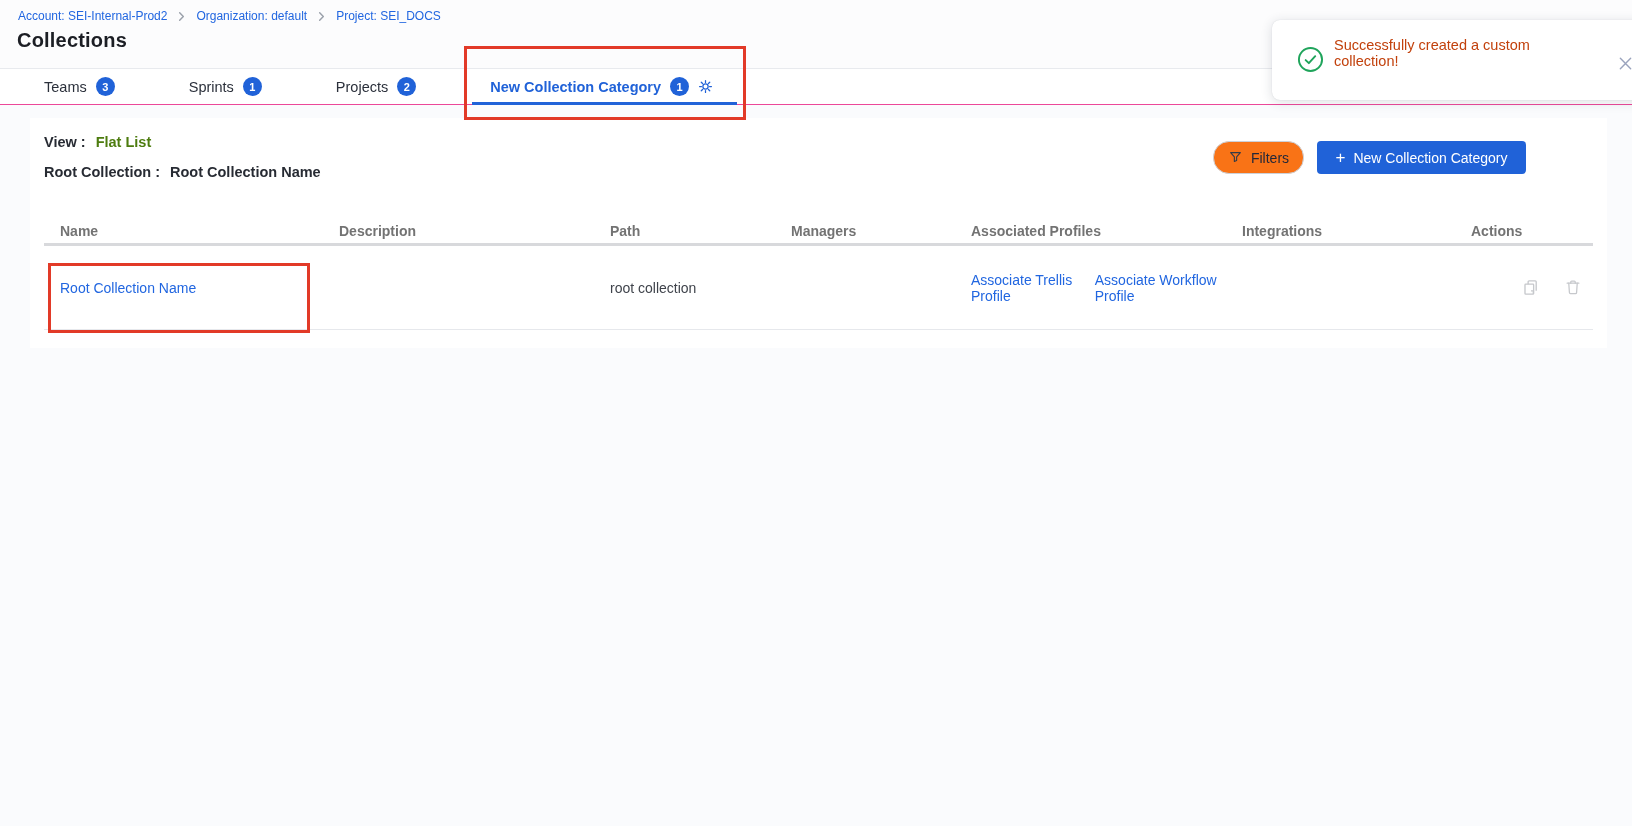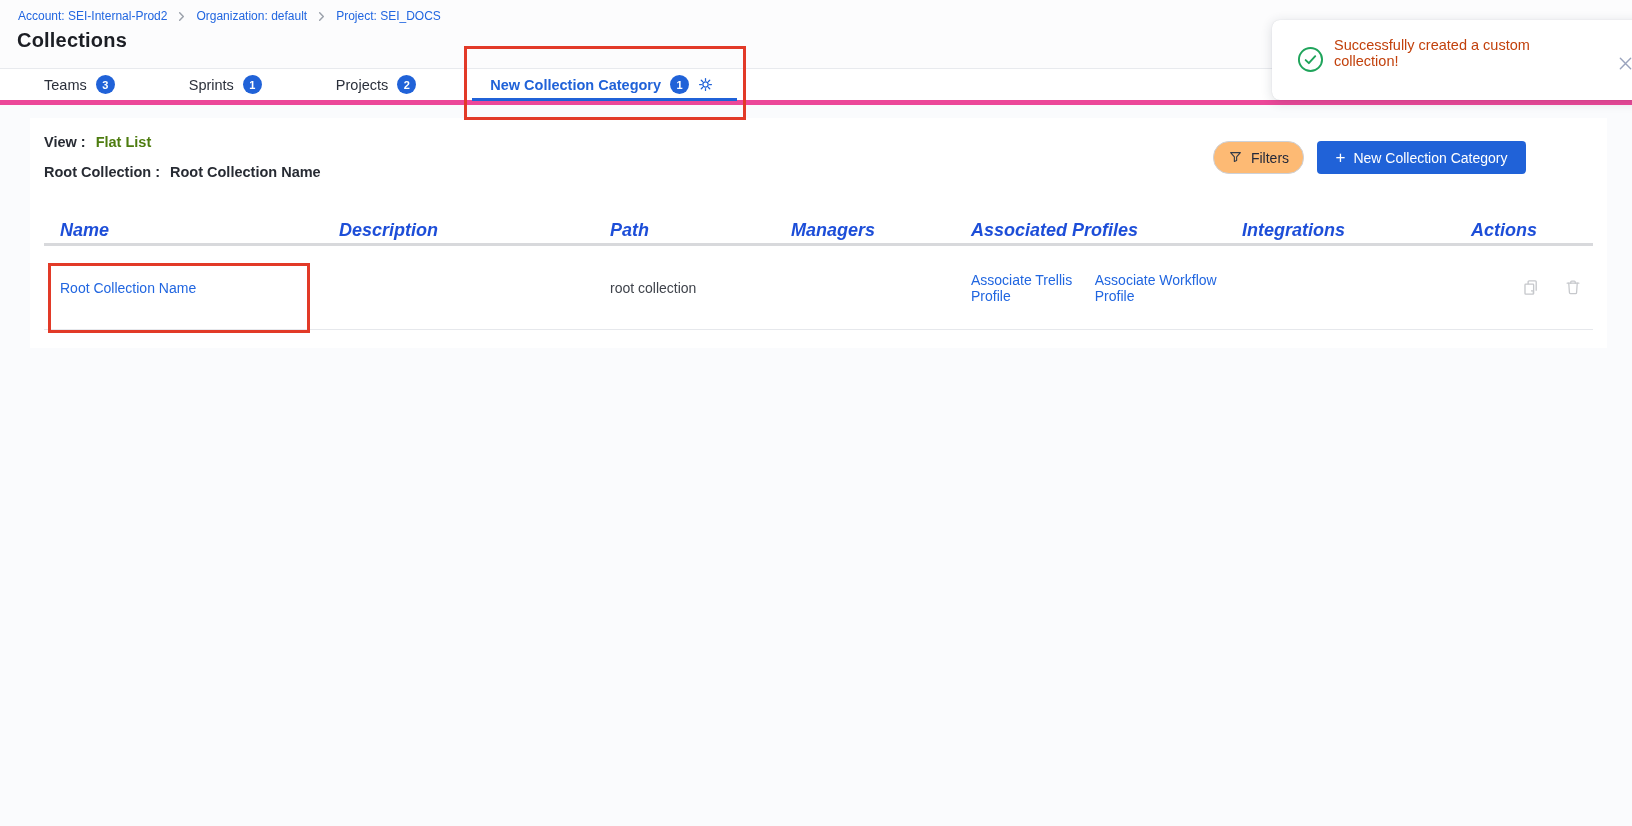--- a/index.html
+++ b/index.html
@@ -14,21 +14,21 @@
   
   .header { position:absolute; top:0; left:0; right:0; height:68px; background:#fcfcfd; }
   .breadcrumb { position:absolute; top:9px; left:18px; display:flex; align-items:center; gap:9px; font-size:12px; }
   .breadcrumb a { color:#2166e0; text-decoration:none; cursor:pointer; }
   .crumb-sep { display:flex; align-items:center; }
   .page-title { position:absolute; top:29px; left:17px; font-size:20px; font-weight:800; color:#1c1e24; letter-spacing:.2px; }
 
   
   .tabbar {
     position:absolute; top:68px; left:0; right:0; height:37px;
-    background:#ffffff; border-top:1px solid #e8eaee; border-bottom:5px solid #ec4899;
+    background:#ffffff; border-top:1px solid #e8eaee; border-bottom:1px solid #ec4899;
     display:flex; align-items:stretch; padding-left:26px;
   }
   .tab { position:relative; display:flex; align-items:center; gap:9px; padding:0 18px; margin-right:38px; font-size:14.5px; color:#2b303b; cursor:pointer; }
   .tab-badge {
     display:inline-flex; align-items:center; justify-content:center;
     min-width:19px; height:19px; border-radius:50%;
     background:#2062d8; color:#fff; font-size:11px; font-weight:700;
   }
   .tab.active { color:#2062d8; font-weight:700; padding-right:24px; }
   .tab.active::after { content:""; position:absolute; left:0; right:0; bottom:-1px; height:3px; background:#2062d8; }
@@ -52,36 +52,36 @@
   .meta-root { top:46px; }
   .link-blue { color:#4d7c0f; text-decoration:none; cursor:pointer; font-weight:700; }
 
   .search-wrap { position:absolute; left:940px; top:24px; width:230px; height:30px; border-bottom:1px solid #a3a8b0; }
   .search-input { width:100%; height:100%; border:none; outline:none; background:transparent; font-size:14px; color:#3c404a; font-family:"Liberation Sans", sans-serif; padding:0 28px 6px 10px; }
   .search-input::placeholder { color:#8d929b; }
   .search-icon { position:absolute; right:6px; top:5px; }
 
   .btn-filters {
     position:absolute; left:1183px; top:23px; width:91px; height:33px;
-    background:#fdba74; border:1px solid #cdd1d8; border-radius:16px;
+    background:#f97316; border:1px solid #cdd1d8; border-radius:16px;
     display:flex; align-items:center; justify-content:center; gap:8px;
     font-size:14px; color:#23283a; cursor:pointer;
   }
   .btn-primary {
     position:absolute; left:1287px; top:23px; width:209px; height:33px;
     background:#2062d8; border:none; border-radius:4px;
     display:flex; align-items:center; justify-content:center; gap:8px;
     font-size:14px; color:#ffffff; cursor:pointer; font-family:"Liberation Sans", sans-serif;
   }
   .btn-plus { font-size:17px; font-weight:400; line-height:1; margin-top:-1px; }
 
   
   .table { position:absolute; top:100px; left:0; right:0; padding:0 14px; }
   .t-head, .t-row { display:grid; grid-template-columns:279px 271px 181px 180px 271px 229px auto; align-items:center; }
-  .t-head { height:28px; border-bottom:3px solid #d8d9dc; font-size:18px; font-weight:700; color:#1d4ed8;font-style:italic; }
+  .t-head { height:28px; border-bottom:3px solid #d8d9dc; font-size:14px; font-weight:700; color:#737373; }
   .t-head > div { padding-left:16px; }
   .t-row { height:84px; border-bottom:1px solid #e6e8ec; font-size:14px; }
   .t-row > div { padding-left:16px; }
   .cell-name a { color:#2166e0; text-decoration:none; cursor:pointer; }
   .cell-path { color:#3f434b; }
   .cell-profiles { display:flex; flex-direction:row; gap:9px; }
   .cell-profiles a { color:#2166e0; text-decoration:none; cursor:pointer; width:max-content; }
   .cell-actions { display:flex; gap:24px; padding-left:66px !important; }
   .action-icon { cursor:pointer; display:flex; }
 

